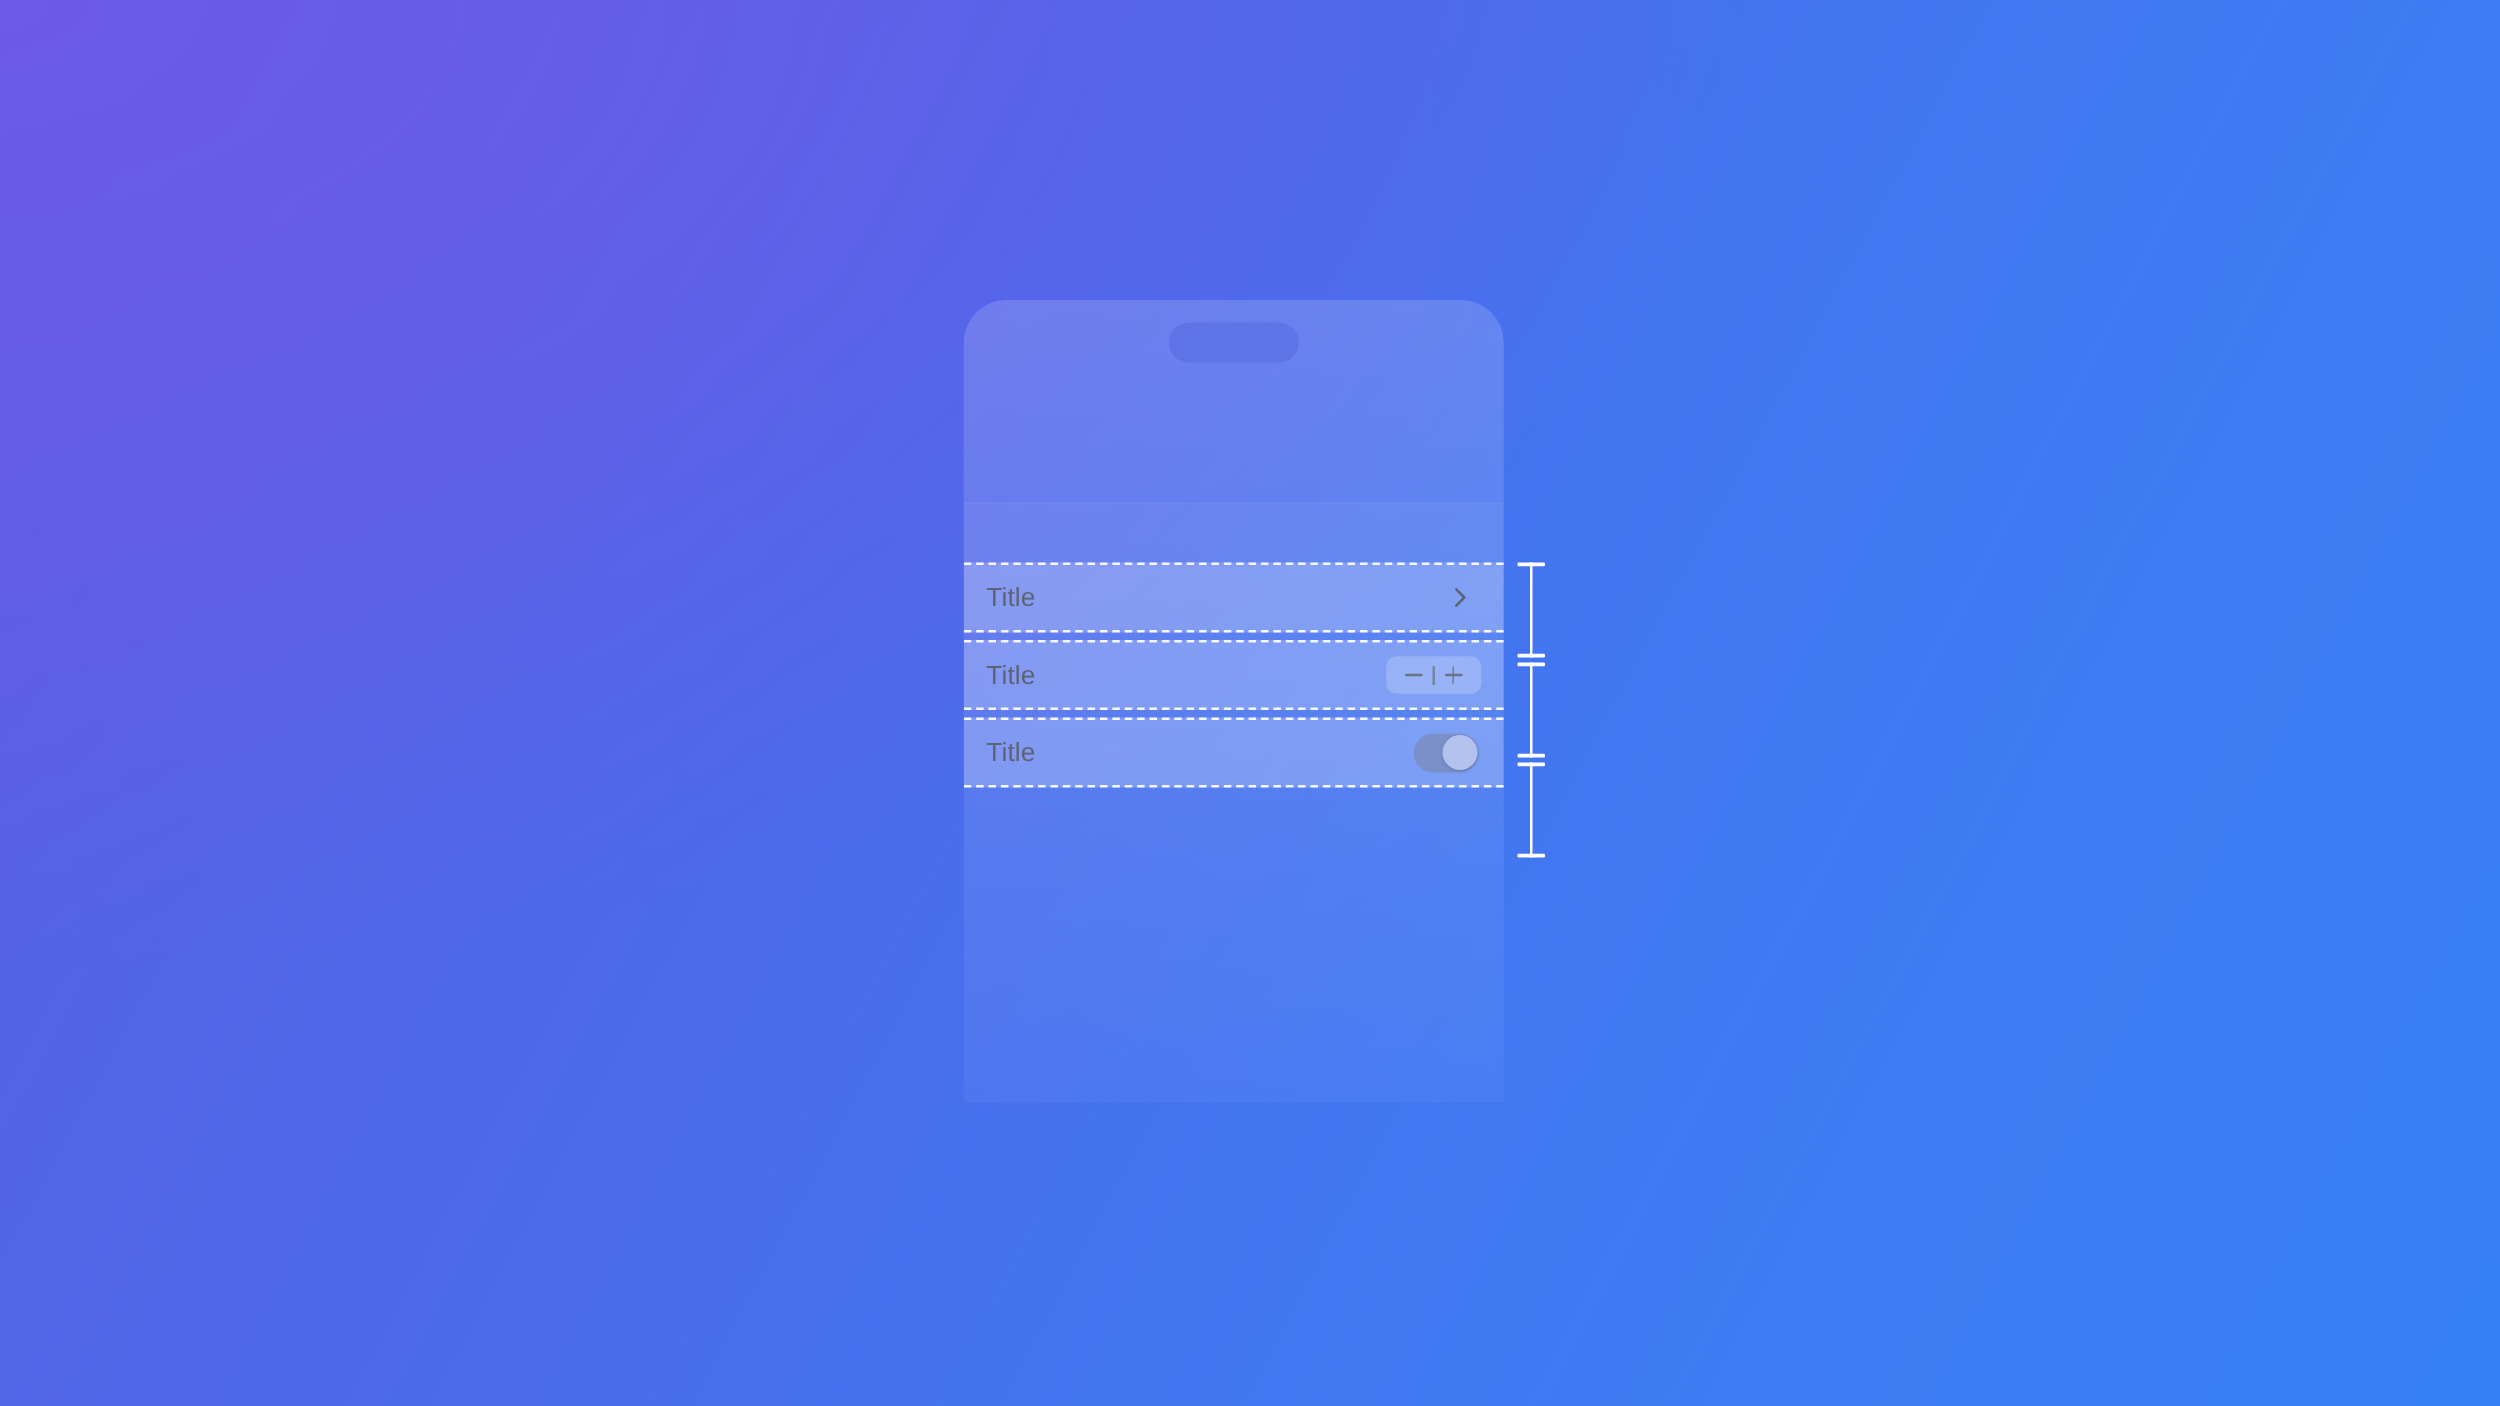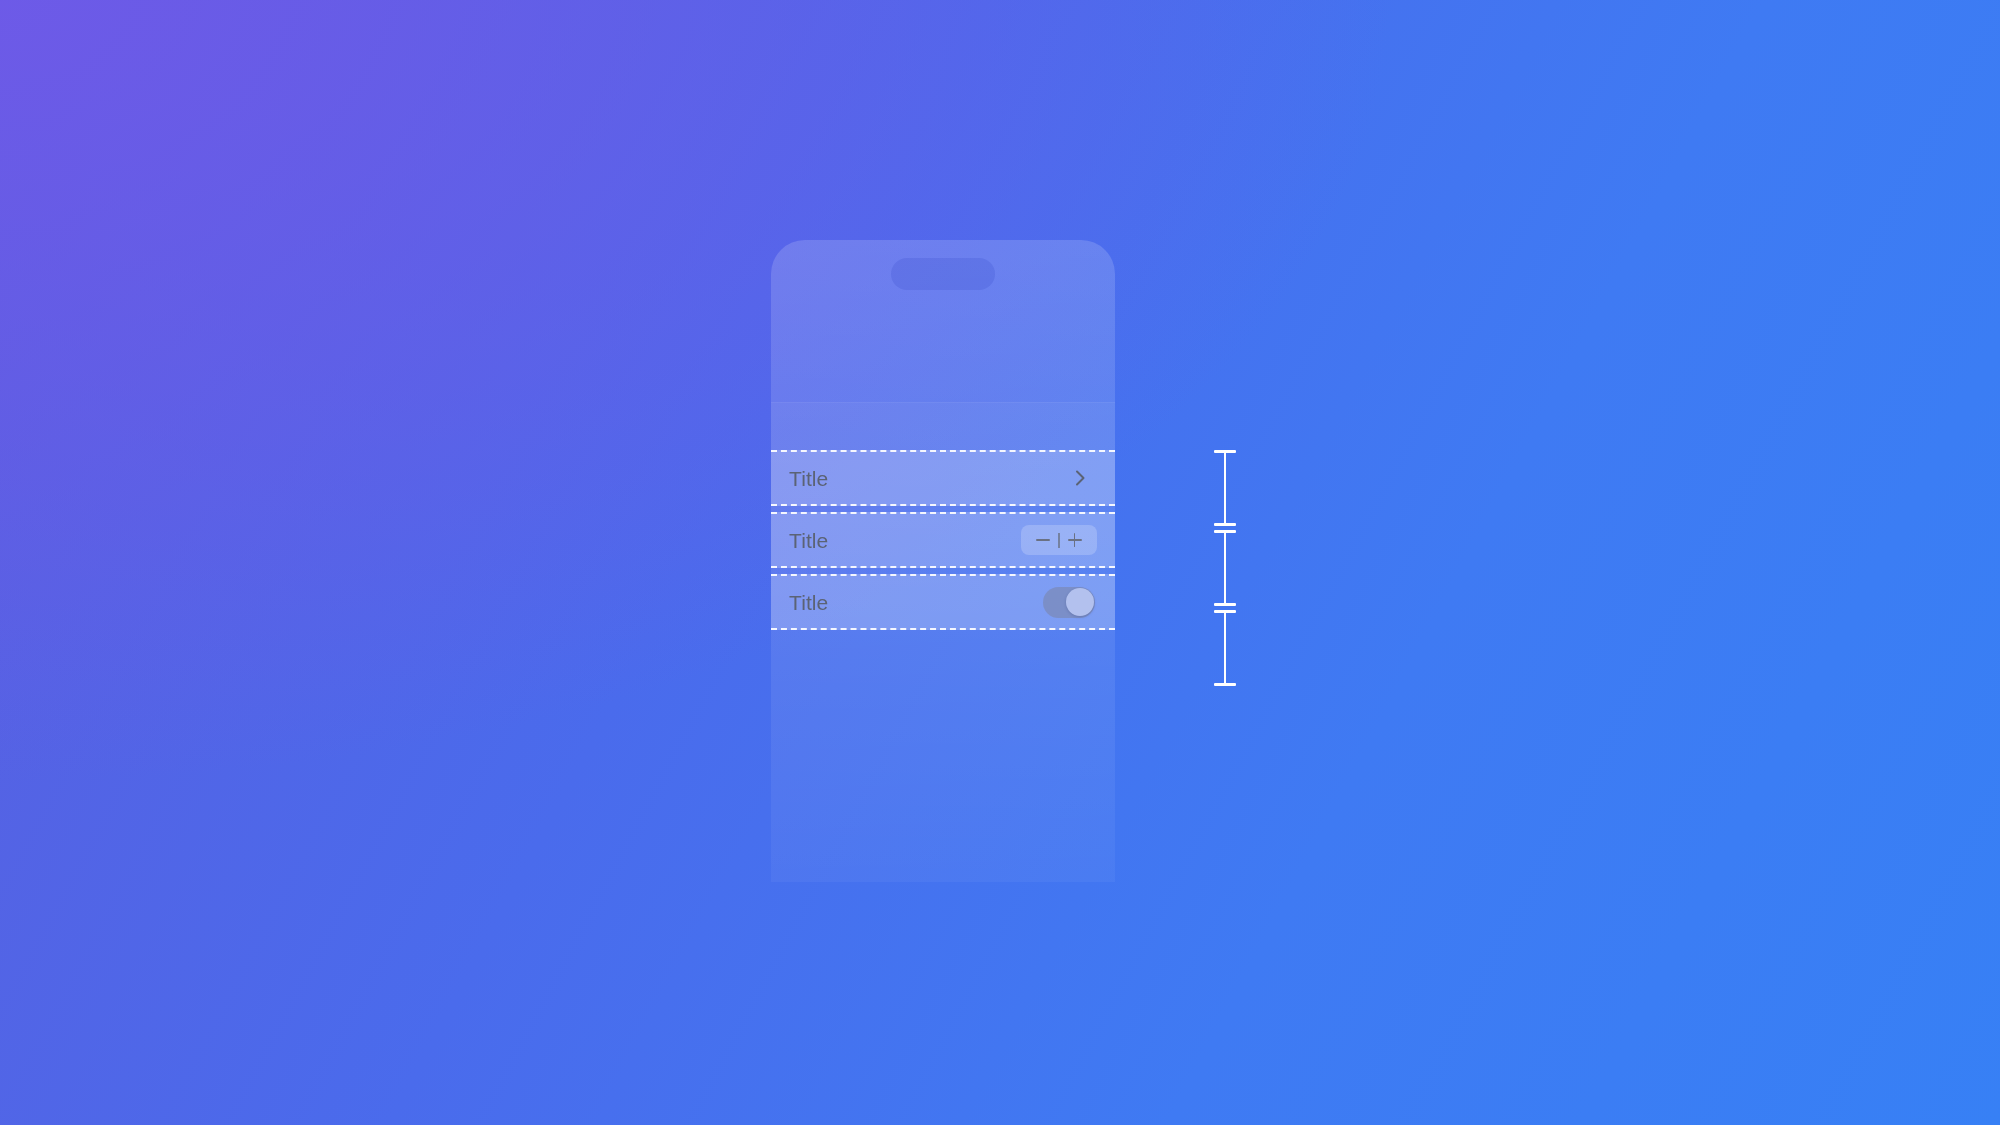--- a/index.html
+++ b/index.html
@@ -23,21 +23,21 @@
       radial-gradient(120% 120% at 0% 0%, rgba(110,90,232,0.95) 0%, rgba(110,90,232,0.0) 58%),
       linear-gradient(118deg, #5b5ddf 0%, #4a6bec 38%, #3f7af3 68%, #3780f5 100%);
     overflow: hidden;
   }
 
   
   #device {
     position: absolute;
     left: 771px;
     top: 240px;
-    width: 344px;
+    width: 432px;
     height: 642px;
     border-top-left-radius: 34px;
     border-top-right-radius: 34px;
     background: linear-gradient(180deg,
                 rgba(255,255,255,0.155) 0%,
                 rgba(255,255,255,0.135) 24%,
                 rgba(255,255,255,0.115) 45%,
                 rgba(255,255,255,0.075) 72%,
                 rgba(255,255,255,0.045) 100%);
     overflow: hidden;

